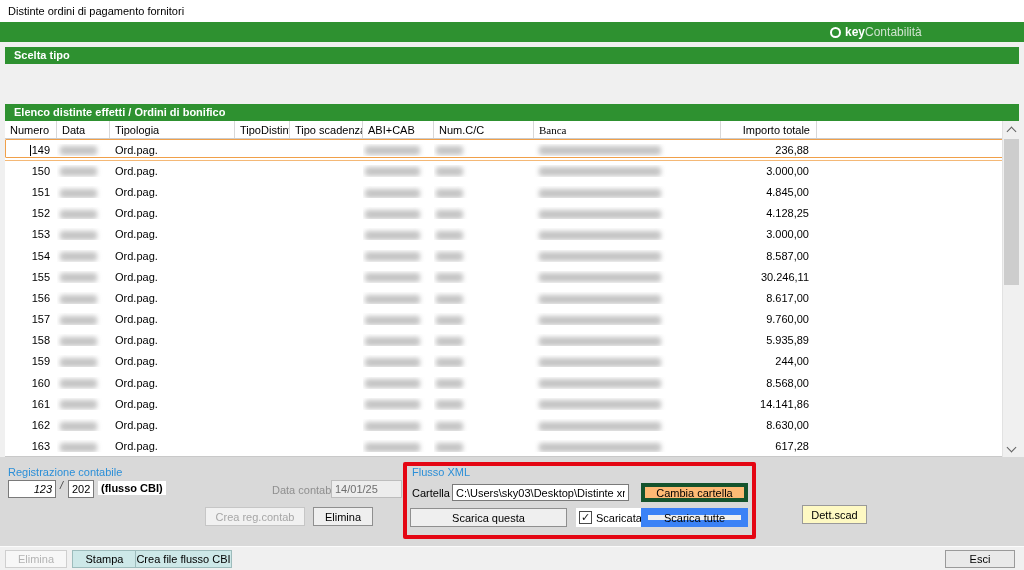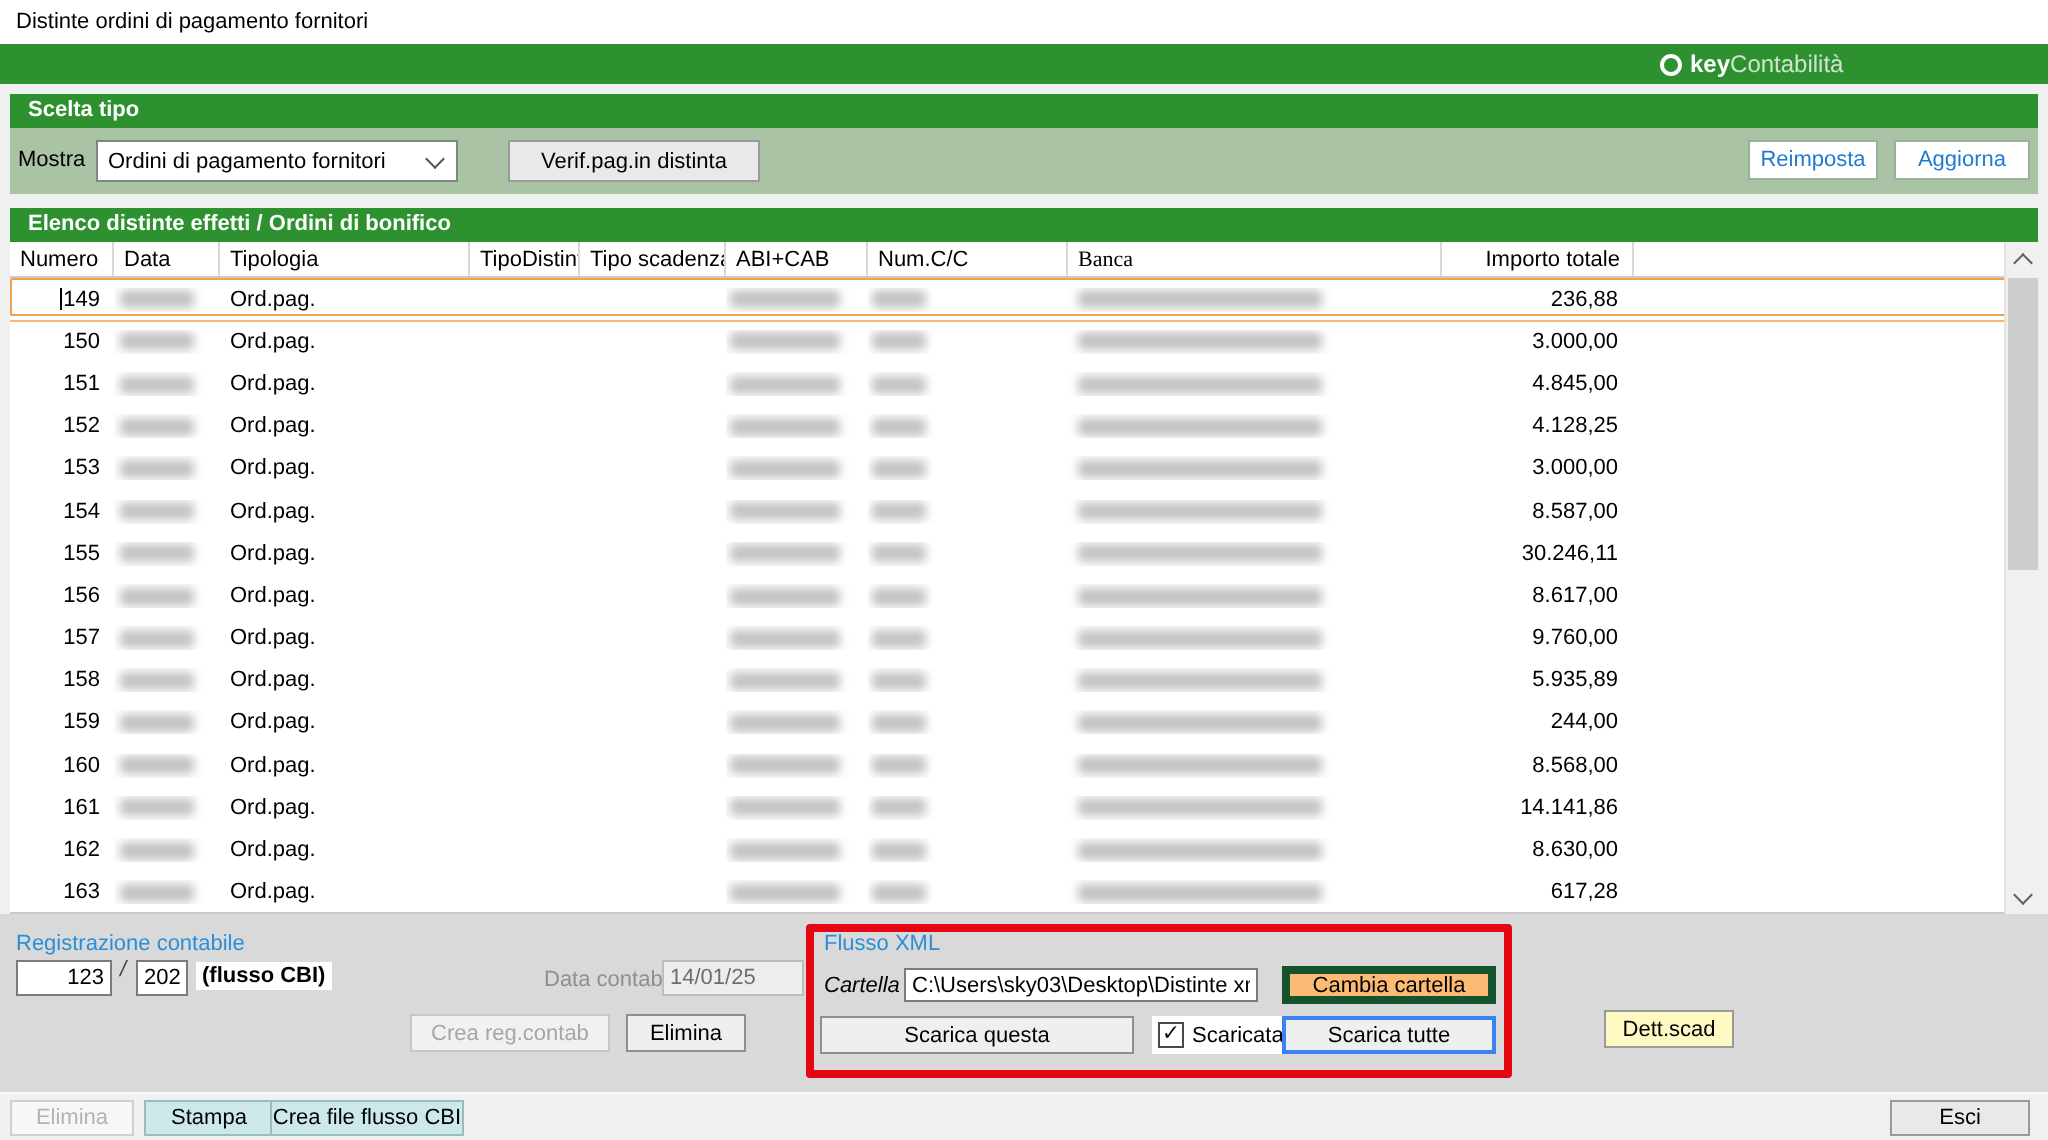--- a/index.html
+++ b/index.html
@@ -57,38 +57,38 @@
   .sc-btn { height:17px; display:flex; align-items:center; justify-content:center; }
   .sc-track { flex:1; position:relative; }
   .sc-thumb { position:absolute; top:1px; left:1px; width:15px; height:146px; background:#cdcdcd; }
   .arr { width:7px; height:7px; border-right:1.4px solid #606060; border-bottom:1.4px solid #606060; display:inline-block; }
   .arr.up { transform:rotate(-135deg); margin-top:4px; } .arr.down { transform:rotate(45deg); margin-bottom:3px; }
 
   .bottom-panel { position:absolute; left:0; top:457px; width:1024px; height:89px; background:#d9d9d9; }
   .blue-label { color:#2b8fd8; }
   .reg-title { position:absolute; left:8px; top:9px; }
   .field { background:#fff; border:1px solid #7a7a7a; font-family:"Liberation Sans",sans-serif; font-size:11px; padding:0 3px; }
-  .reg-num { position:absolute; left:8px; top:23px; width:48px; height:18px; text-align:right; }
+  .reg-num { position:absolute; left:8px; top:23px; width:48px; height:18px; text-align:right;font-style:italic; }
   .reg-slash { position:absolute; left:60px; top:22px; font-style:italic; color:#444; }
   .reg-anno { position:absolute; left:68px; top:23px; width:26px; height:18px; text-align:right; }
   .flusso-cbi { position:absolute; left:98px; top:24px; background:#fff; font-weight:bold; padding:1px 3px; }
   .datacontab-label { position:absolute; left:272px; top:27px; color:#8f8f8f; }
   .datacontab-input { position:absolute; left:331px; top:23px; width:71px; height:18px; background:#ededed; color:#6e6e6e; border:1px solid #bdbdbd; }
   .crea-reg-btn { position:absolute; left:205px; top:50px; width:100px; height:19px; background:#f1f1f1; color:#a6a6a6; border:1px solid #c6c6c6; }
   .elimina2-btn { position:absolute; left:313px; top:50px; width:60px; height:19px; background:#efefef; border:1px solid #8f8f8f; }
 
   .redbox { position:absolute; left:403px; top:5px; width:353px; height:77px; border:4px solid #e40613; border-radius:2px; }
   .flusso-title { position:absolute; left:412px; top:9px; }
-  .cartella-label { position:absolute; left:412px; top:30px;font-style:italic; }
+  .cartella-label { position:absolute; left:412px; top:30px; }
   .cartella-input { position:absolute; left:452px; top:27px; width:177px; height:17px; }
   .cambia-btn { position:absolute; left:641px; top:26px; width:107px; height:19px; background:#fdba74; border:4px solid #14532d; }
   .scarica-questa-btn { position:absolute; left:410px; top:51px; width:157px; height:19px; background:#efefef; border:1px solid #8f8f8f; }
   .scaricata-wrap { position:absolute; left:576px; top:51px; height:19px; background:#fff; display:flex; align-items:center; gap:4px; padding:0 6px 0 3px; }
   .checkbox { width:13px; height:13px; background:#fff; border:1px solid #4a4a4a; display:flex; align-items:center; justify-content:center; font-size:11px; line-height:11px; color:#111; }
-  .scarica-tutte-btn { position:absolute; left:641px; top:51px; width:107px; height:19px; background:#efefef; border:2px solid #3b82f6; }
+  .scarica-tutte-btn { position:absolute; left:641px; top:51px; width:107px; height:19px; background:#efefef; border:7px solid #3b82f6; }
   .dettscad-btn { position:absolute; left:802px; top:48px; width:65px; height:19px; background:#fef9c3; border:1px solid #9a9a9a; }
 
   .footer { position:absolute; left:0; top:546px; width:1024px; height:24px; background:#f0f0f0; border-top:1px solid #fbfbfb; }
   .f-elimina { position:absolute; left:5px; top:3px; width:62px; height:18px; background:#f7f7f7; color:#b3b3b3; border:1px solid #cfcfcf; }
   .f-stampa { position:absolute; left:72px; top:3px; width:65px; height:18px; background:#cde8e8; border:1px solid #9dbcbc; }
   .f-creafile { position:absolute; left:135px; top:3px; width:97px; height:18px; background:#cde8e8; border:1px solid #9dbcbc; }
   .f-esci { position:absolute; left:945px; top:3px; width:70px; height:18px; background:#e9e9e9; border:1px solid #9a9a9a; }
 </style>
 </head>
 <body>
@@ -97,30 +97,20 @@
 
 <div class="topbar">
   <div class="brand">
     <span class="brand-icon"></span>
     <span><span class="brand-key">key</span><span class="brand-suffix">Contabilità</span></span>
   </div>
 </div>
 
 <div class="scelta">
   <div class="section-header">Scelta tipo</div>
-  <div class="scelta-body">
-    <span class="mostra-label">Mostra</span>
-    <div class="combobox">
-      <span>Ordini di pagamento fornitori</span>
-      <span class="chev"></span>
-    </div>
-    <button class="btn verif-btn">Verif.pag.in distinta</button>
-    <button class="btn blue-btn reimposta-btn">Reimposta</button>
-    <button class="btn blue-btn aggiorna-btn">Aggiorna</button>
-  </div>
 </div>
 
 <div class="elenco">
   <div class="section-header">Elenco distinte effetti / Ordini di bonifico</div>
   <div class="table">
     <div class="thead">
       <div class="hc c-numero">Numero</div>
       <div class="hc c-data">Data</div>
       <div class="hc c-tipologia">Tipologia</div>
       <div class="hc c-tipodist">TipoDistinta</div>

